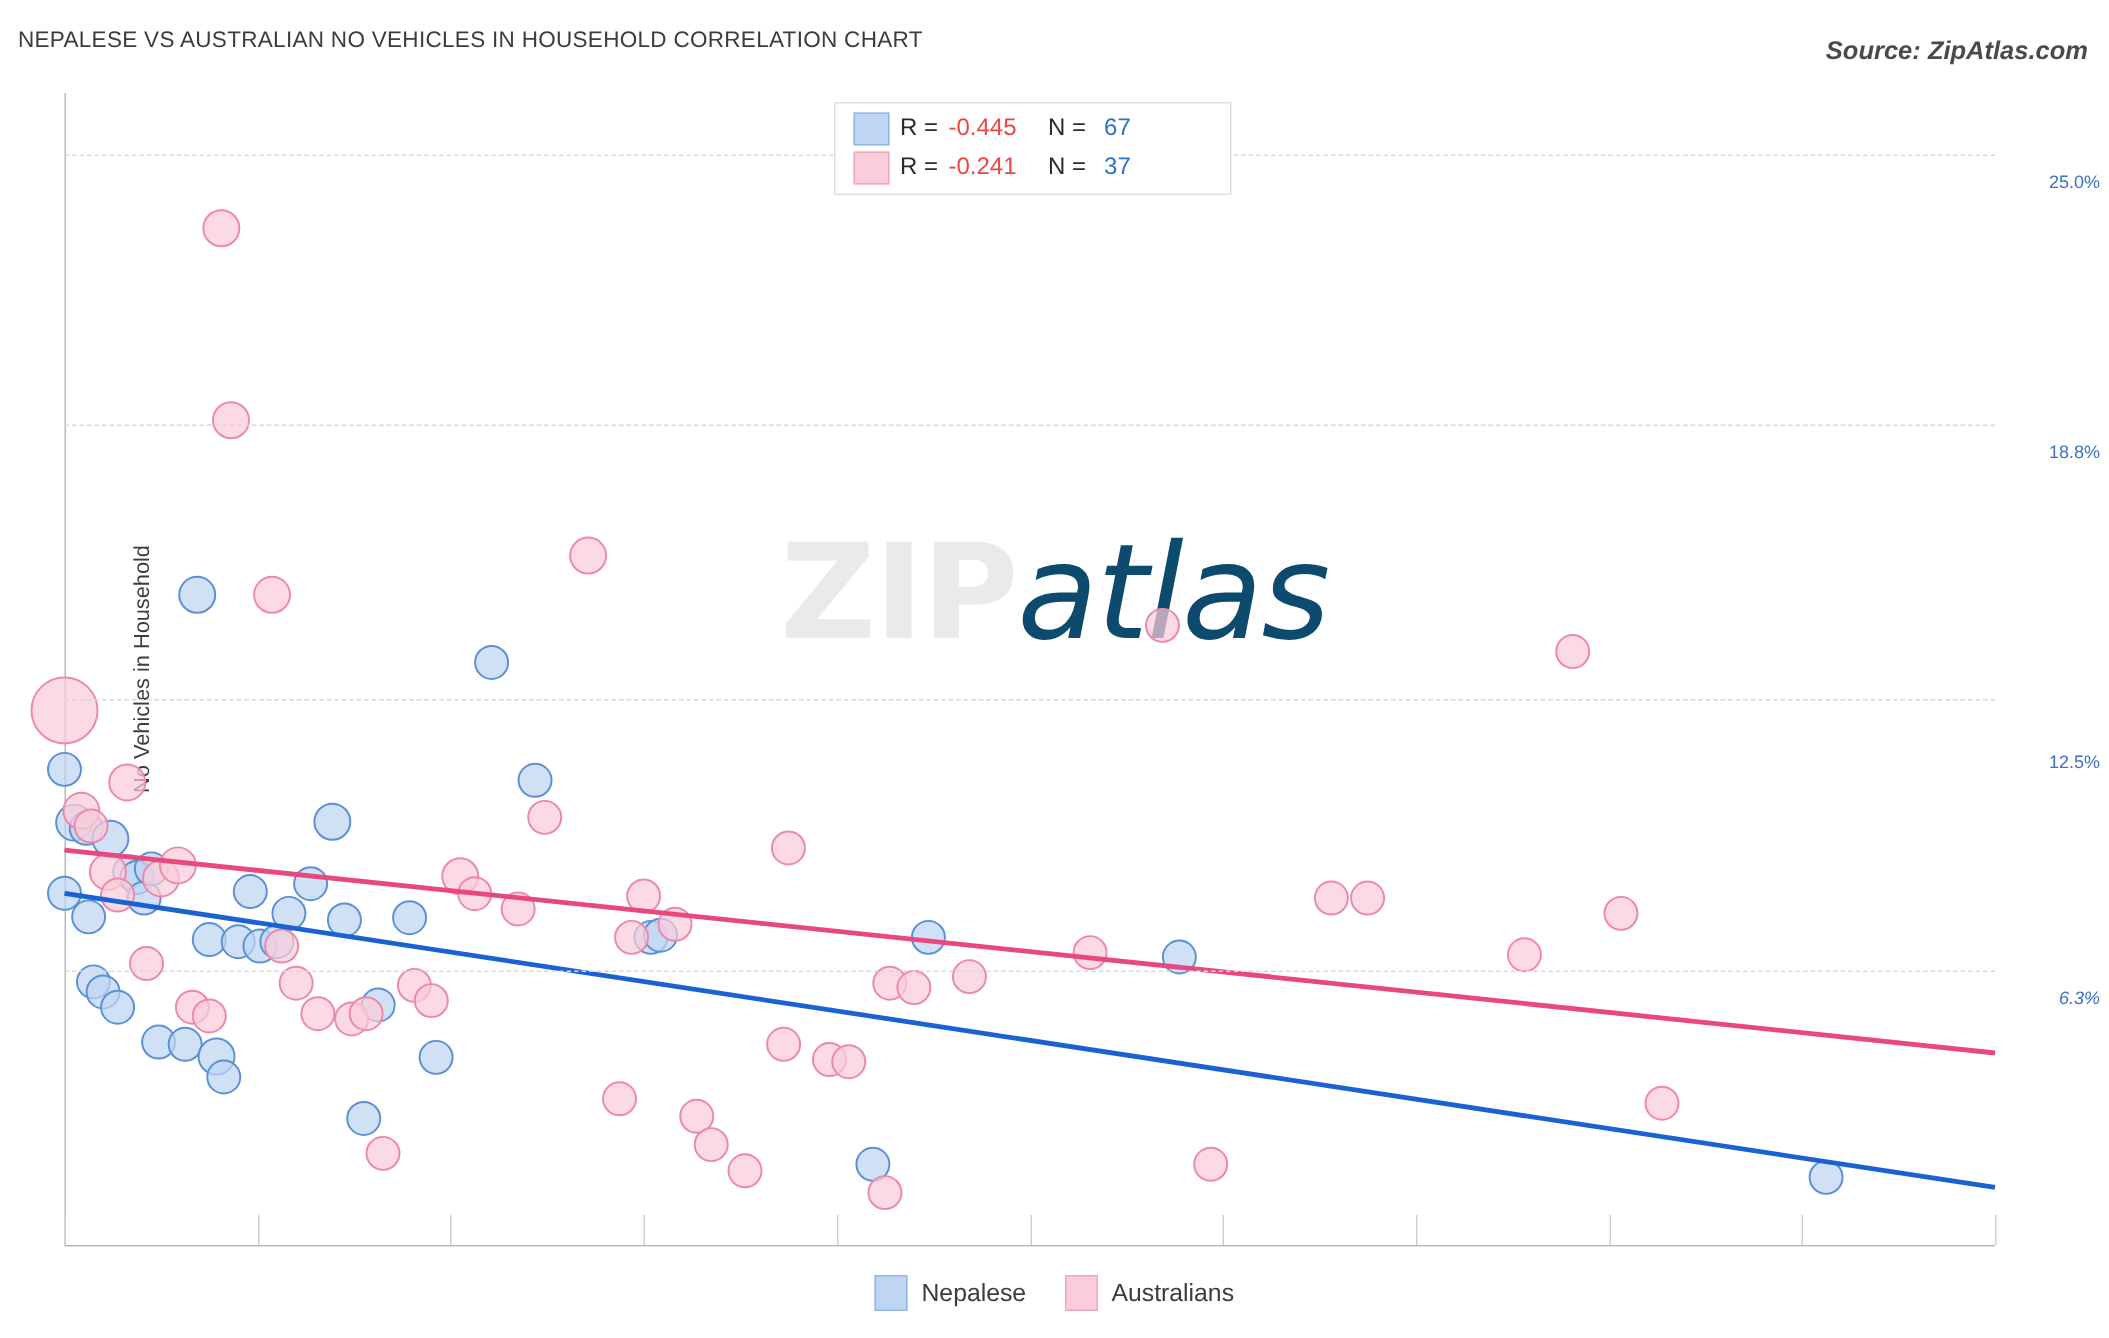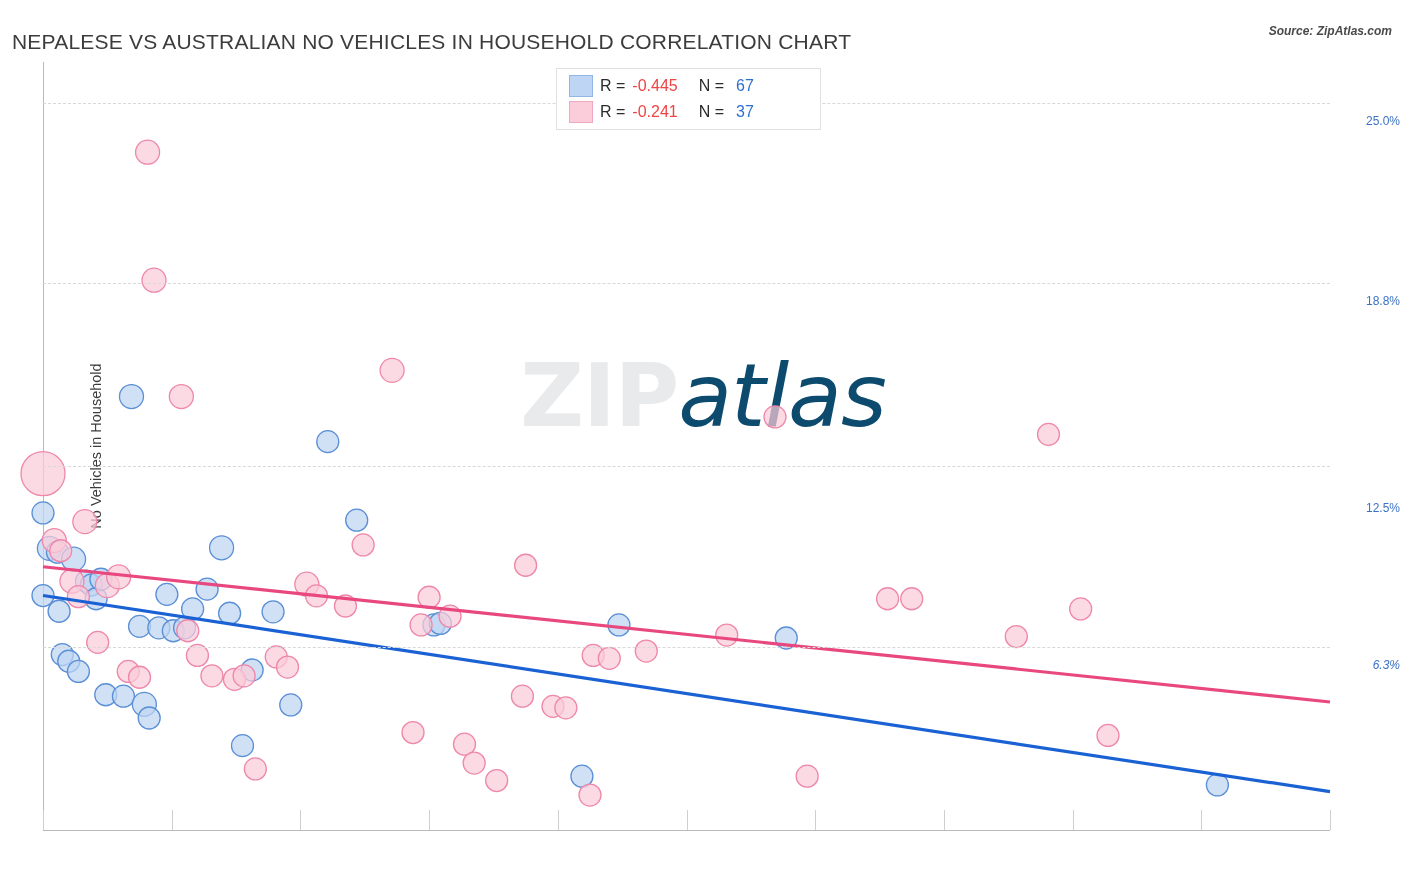--- a/index.html
+++ b/index.html
@@ -4,26 +4,26 @@
 <style>
   html,body{margin:0;padding:0;}
   body{
     width:1406px;height:892px;background:#ffffff;
     font-family:"Liberation Sans", sans-serif;
     overflow:hidden;position:relative;
   }
   #chart-root{position:absolute;inset:0;}
 
   .title{
-    position:absolute;left:12px;top:30px;
-    font-size:21px;color:#3c3c3c;letter-spacing:.2px;white-space:nowrap;
+    position:absolute;left:12px;top:18px;
+    font-size:15px;color:#3c3c3c;letter-spacing:.2px;white-space:nowrap;
   }
   .source{
     position:absolute;right:14px;top:24px;
-    font-size:12px;color:#4a4a4a;font-style:italic;font-weight:bold;white-space:nowrap;
+    font-size:17px;color:#4a4a4a;font-style:italic;font-weight:bold;white-space:nowrap;
   }
 
   .plot{
     position:absolute;left:43px;top:62px;width:1287px;height:768px;
   }
   .axis-left{
     position:absolute;left:43px;top:62px;width:1px;height:768px;background:#b9b9b9;
   }
   .axis-bottom{
     position:absolute;left:43px;top:830px;width:1287px;height:1px;background:#b9b9b9;
@@ -236,14 +236,24 @@
     </div>
     <div class="legend-row r2">
       <span class="sw pink"></span>
       <span>R =</span>
       <span class="val">-0.241</span>
       <span class="nlabel">N =</span>
       <span class="nval">37</span>
     </div>
   </div>
 
+  <div class="bottom-legend">
+    <div class="bl-item">
+      <span class="bl-sw"></span>
+      <span>Nepalese</span>
+    </div>
+    <div class="bl-item">
+      <span class="bl-sw pink"></span>
+      <span>Australians</span>
+    </div>
+  </div>
 
 </div>
 
 </body></html>

